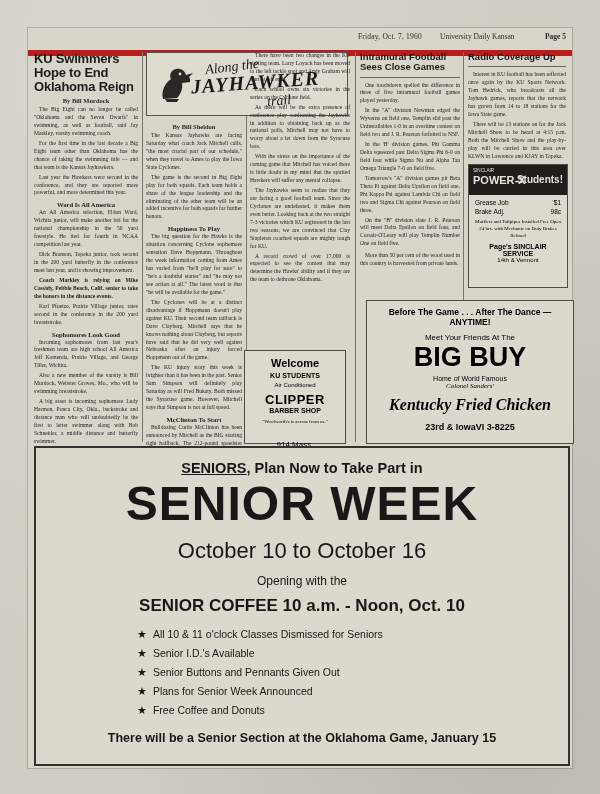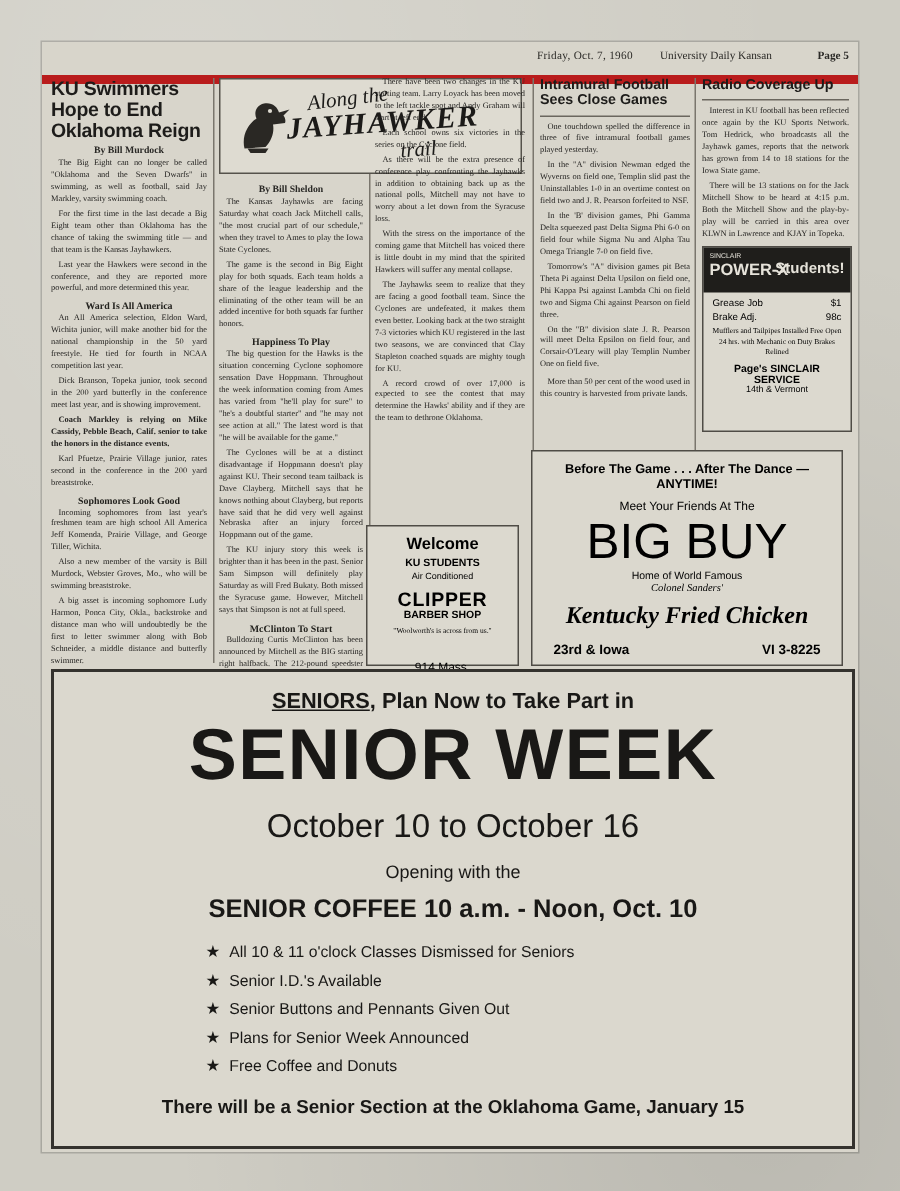--- a/index.html
+++ b/index.html
@@ -57,21 +57,21 @@
 
   
   .adbox{border:1px solid #4f4c46;background:#dcd9cf;}
 
   
   .welcome{
     position:absolute;left:216px;top:322px;width:100px;height:92px;
     border:1px solid #4f4c46;background:#dcd9cf;text-align:center;
   }
   .bigbuy{
-    position:absolute;left:326px;top:272px;width:206px;height:142px;
+    position:absolute;left:338px;top:272px;width:206px;height:142px;
     border:1px solid #4f4c46;background:#dbd8ce;text-align:center;
   }
 
   
   .senior{
     position:absolute;left:6px;top:418px;width:532px;height:316px;
     border:2px solid #34322e;background:#dbd8ce;text-align:center;
     font-family:"Liberation Sans", sans-serif;color:#191816;
   }
   .sw-line1{margin-top:12px;font-size:14.5px;font-weight:bold;}
@@ -236,25 +236,25 @@
       <div class="sans" style="font-size:13px;font-weight:bold;margin-top:4px;letter-spacing:.5px;">CLIPPER</div>
       <div class="sans" style="font-size:7px;font-weight:bold;">BARBER SHOP</div>
       <div class="tiny" style="margin-top:5px;">"Woolworth's is across from us."</div>
       <div class="sans" style="font-size:8px;font-weight:normal;margin-top:14px;">914 Mass.</div>
     </div>
 
     <div class="bigbuy">
       <div class="sans" style="font-size:8.5px;font-weight:bold;margin-top:6px;">Before The Game . . . After The Dance —</div>
       <div class="sans" style="font-size:8.5px;font-weight:bold;">ANYTIME!</div>
       <div class="sans" style="font-size:8px;margin-top:6px;">Meet Your Friends At The</div>
-      <div class="sans" style="font-size:33px;font-weight:normal;line-height:1;margin-top:2px;">BIG BUY</div>
+      <div class="sans" style="font-size:27px;font-weight:bold;line-height:1;margin-top:2px;">BIG BUY</div>
       <div class="sans" style="font-size:7px;margin-top:4px;">Home of World Famous</div>
       <div class="script" style="font-size:7px;">Colonel Sanders'</div>
       <div class="script" style="font-size:16px;font-weight:bold;margin-top:6px;">Kentucky Fried Chicken</div>
-      <div style="display:flex;justify-content:space-between;padding:8px 14px 0;">
+      <div style="display:flex;justify-content:center;padding:8px 14px 0;">
         <span class="sans" style="font-size:9px;font-weight:bold;">23rd &amp; Iowa</span>
         <span class="sans" style="font-size:9px;font-weight:bold;">VI 3-8225</span>
       </div>
     </div>
 
     <div class="senior">
       <div class="sw-line1">
         <u>SENIORS</u><span>, Plan Now to Take Part in</span>
       </div>
       <div class="sw-big">SENIOR WEEK</div>

